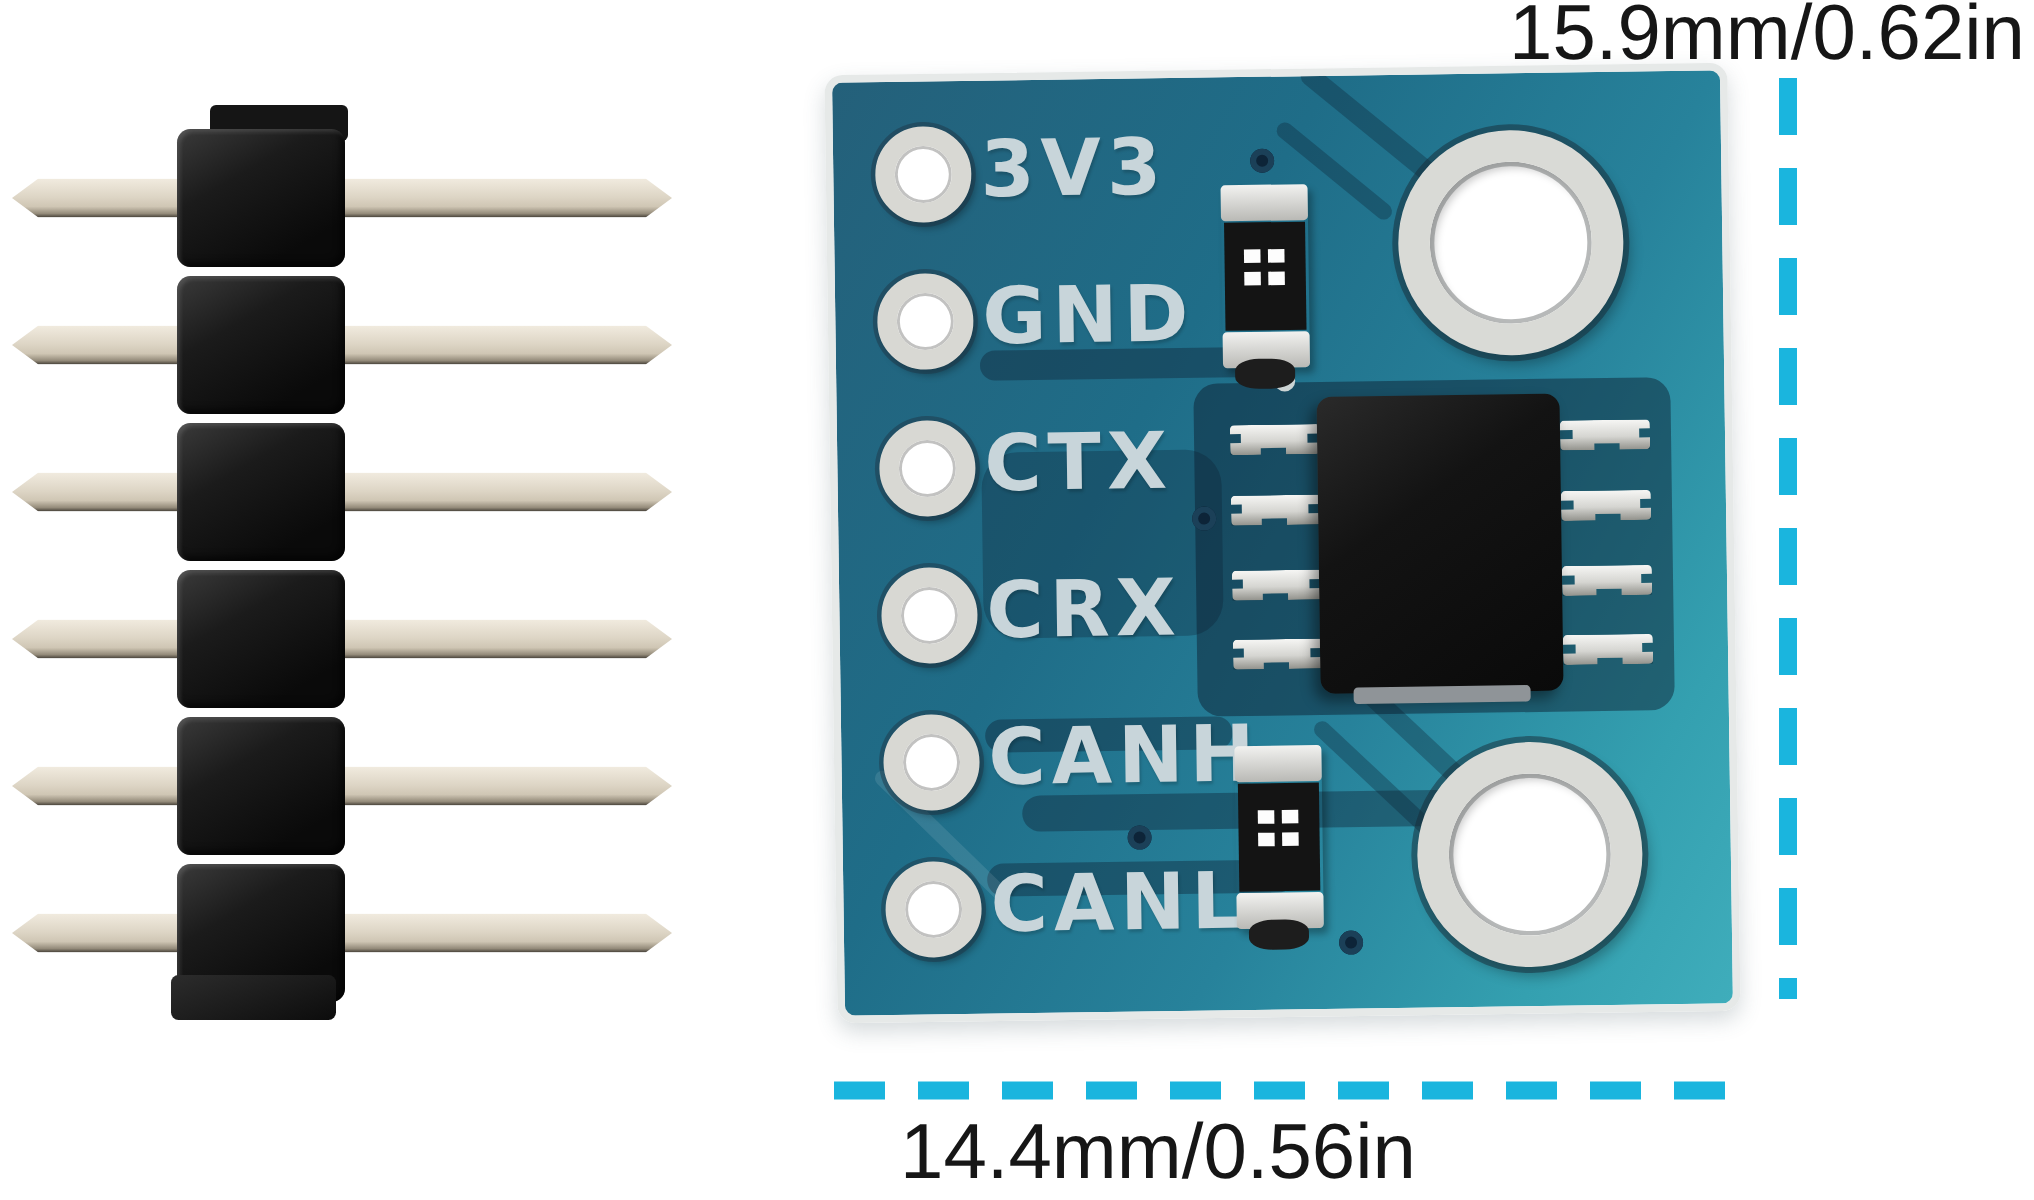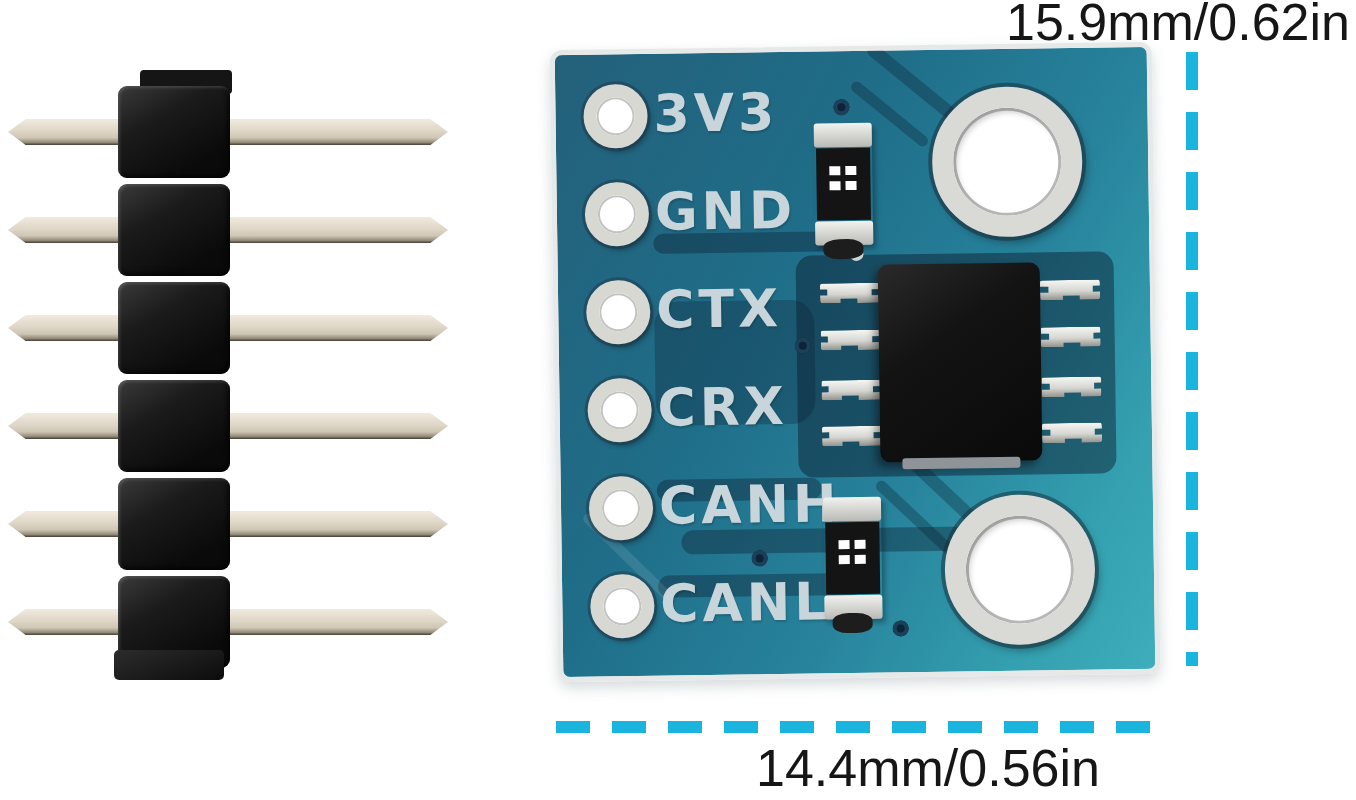--- a/index.html
+++ b/index.html
@@ -115,21 +115,21 @@
   .vdash {
     position:absolute; left:1186px; top:52px; width:12px; height:614px;
     background:repeating-linear-gradient(180deg,#1ab5de 0 38px,rgba(0,0,0,0) 38px 60px);
   }
   .hdash {
     position:absolute; left:556px; top:721px; width:594px; height:12px;
     background:repeating-linear-gradient(90deg,#1ab5de 0 34px,rgba(0,0,0,0) 34px 56px);
   }
   .dim-label { position:absolute; color:#161616; font-size:52px; line-height:56px; white-space:nowrap; }
   .dim-top    { right:6px; top:-6px; }
-  .dim-bottom { left:600px; top:740px; width:500px; text-align:right; }
+  .dim-bottom { left:600px; top:740px; width:500px; text-align:left; }
 </style>
 </head>
 <body>
 
 <div class="stage">
 
   <div class="hdr">
     <div class="hpin p1"></div>
     <div class="hpin p2"></div>
     <div class="hpin p3"></div>

